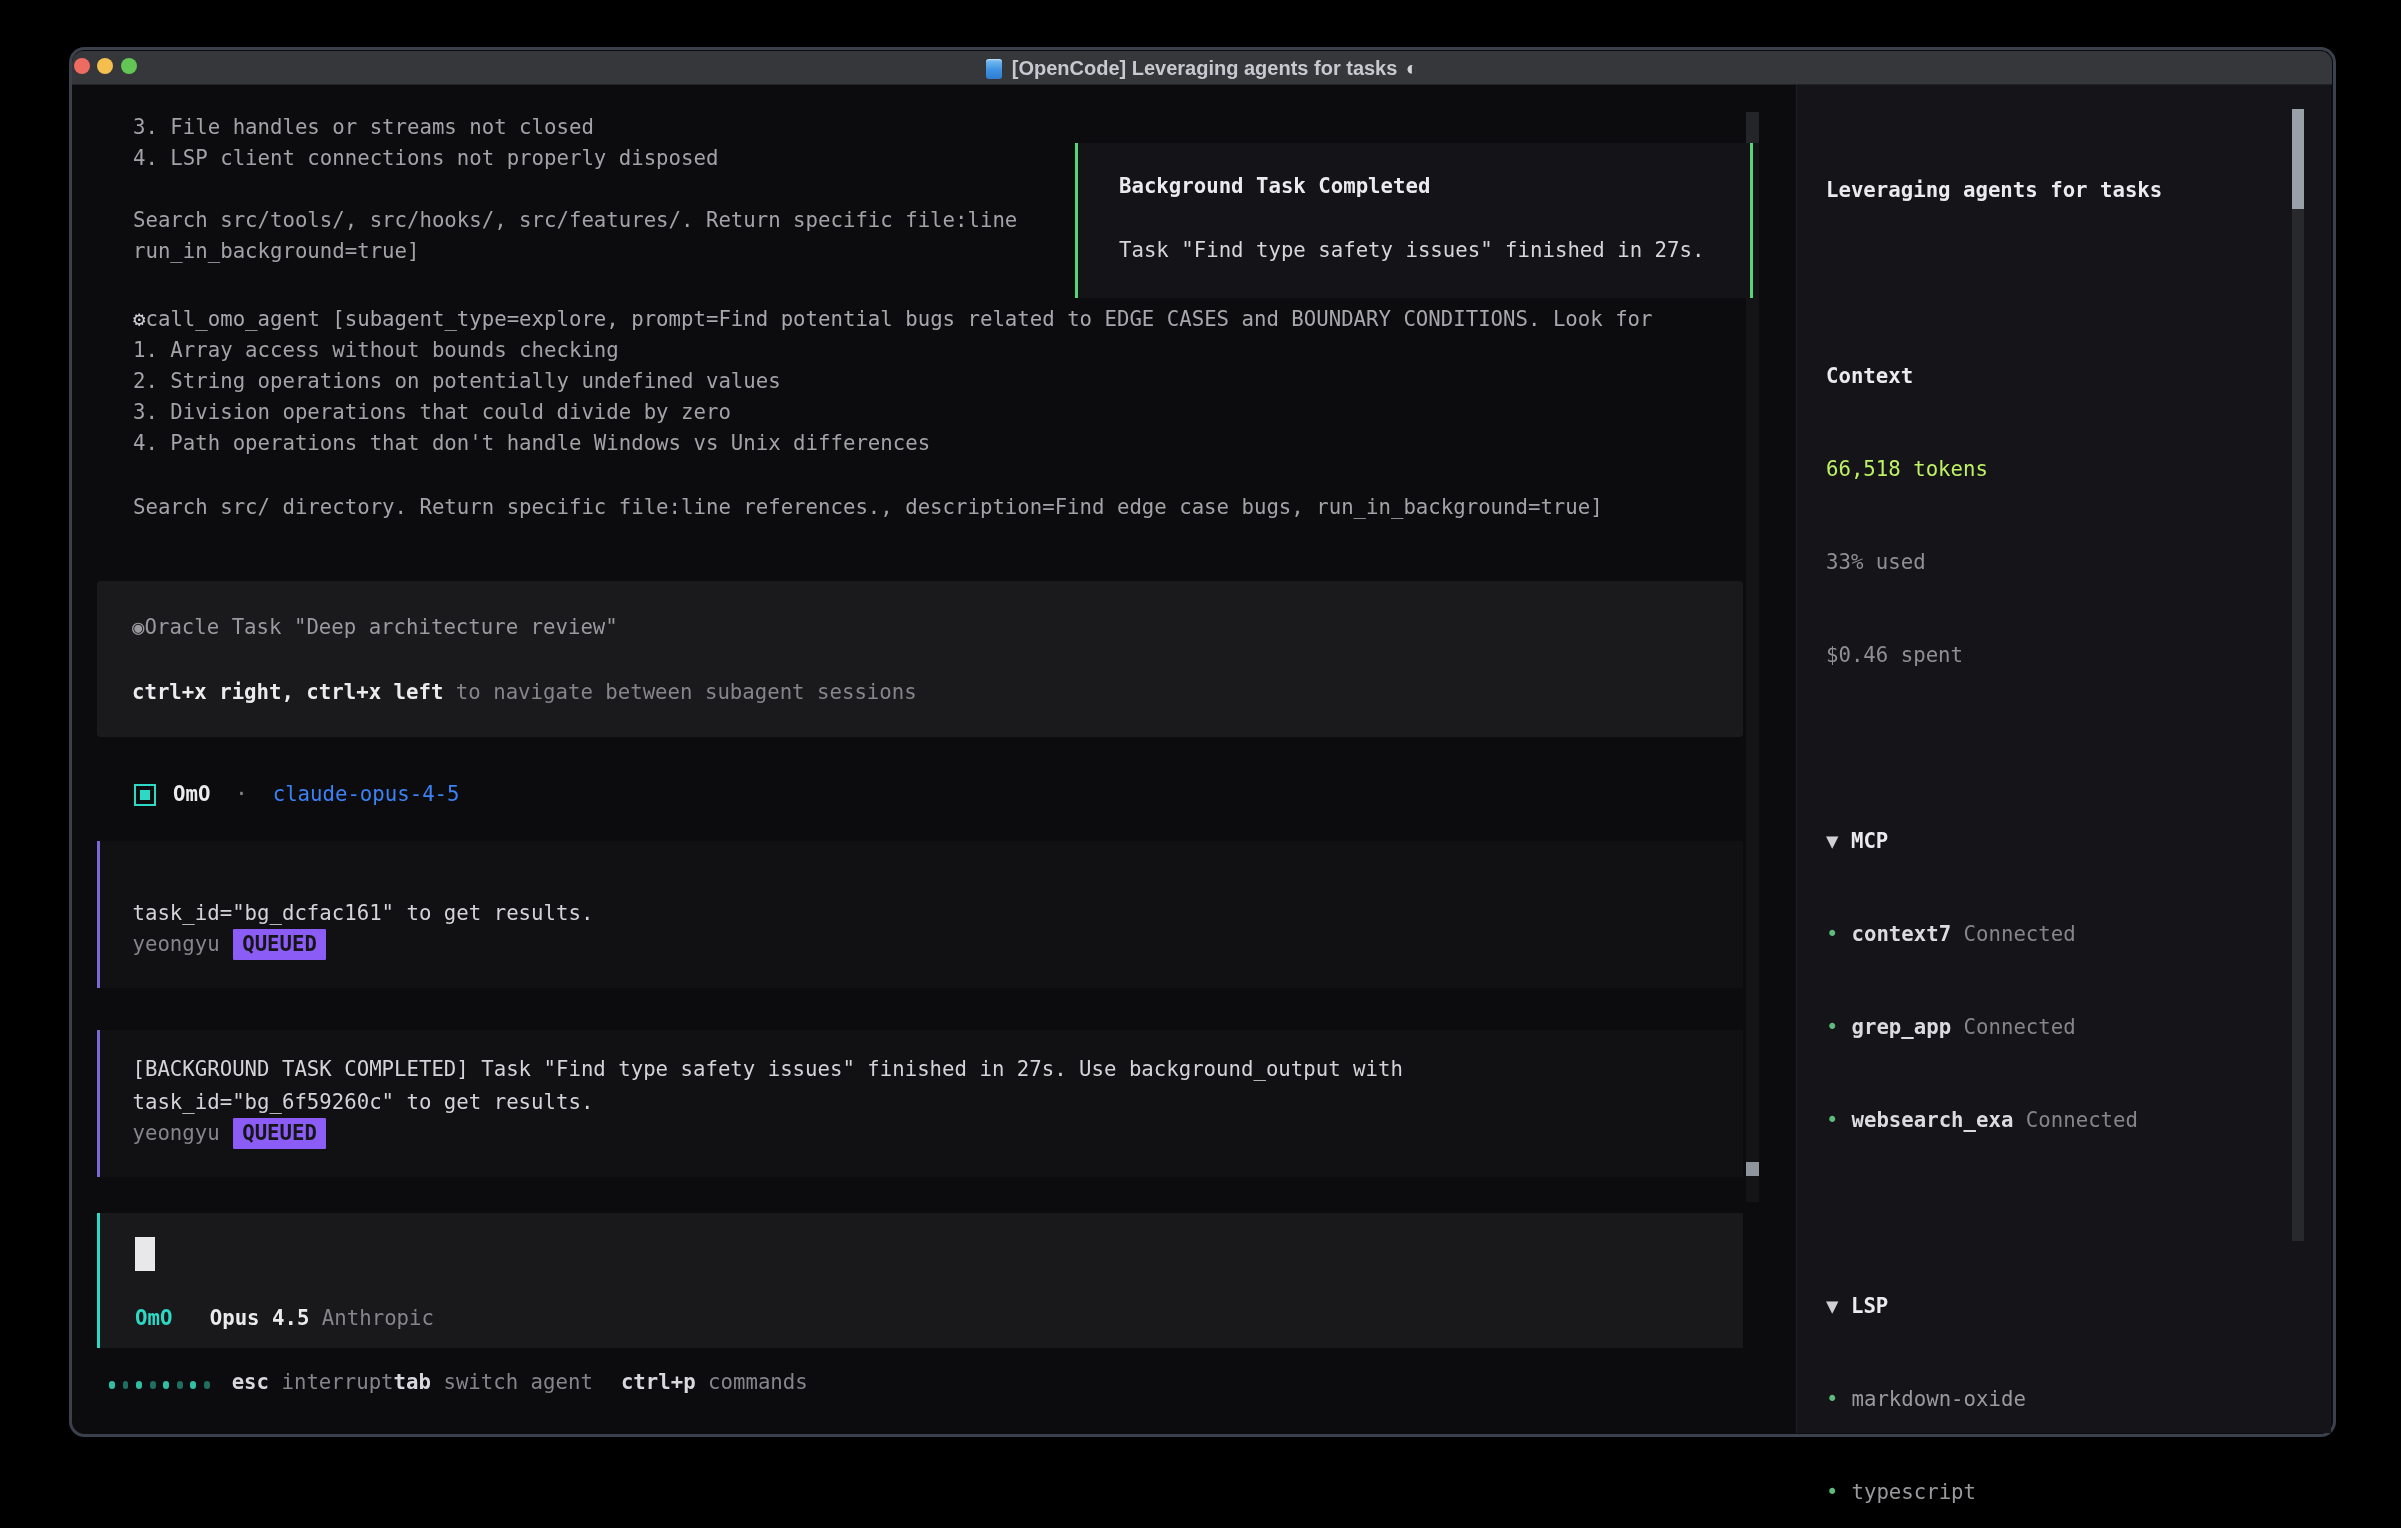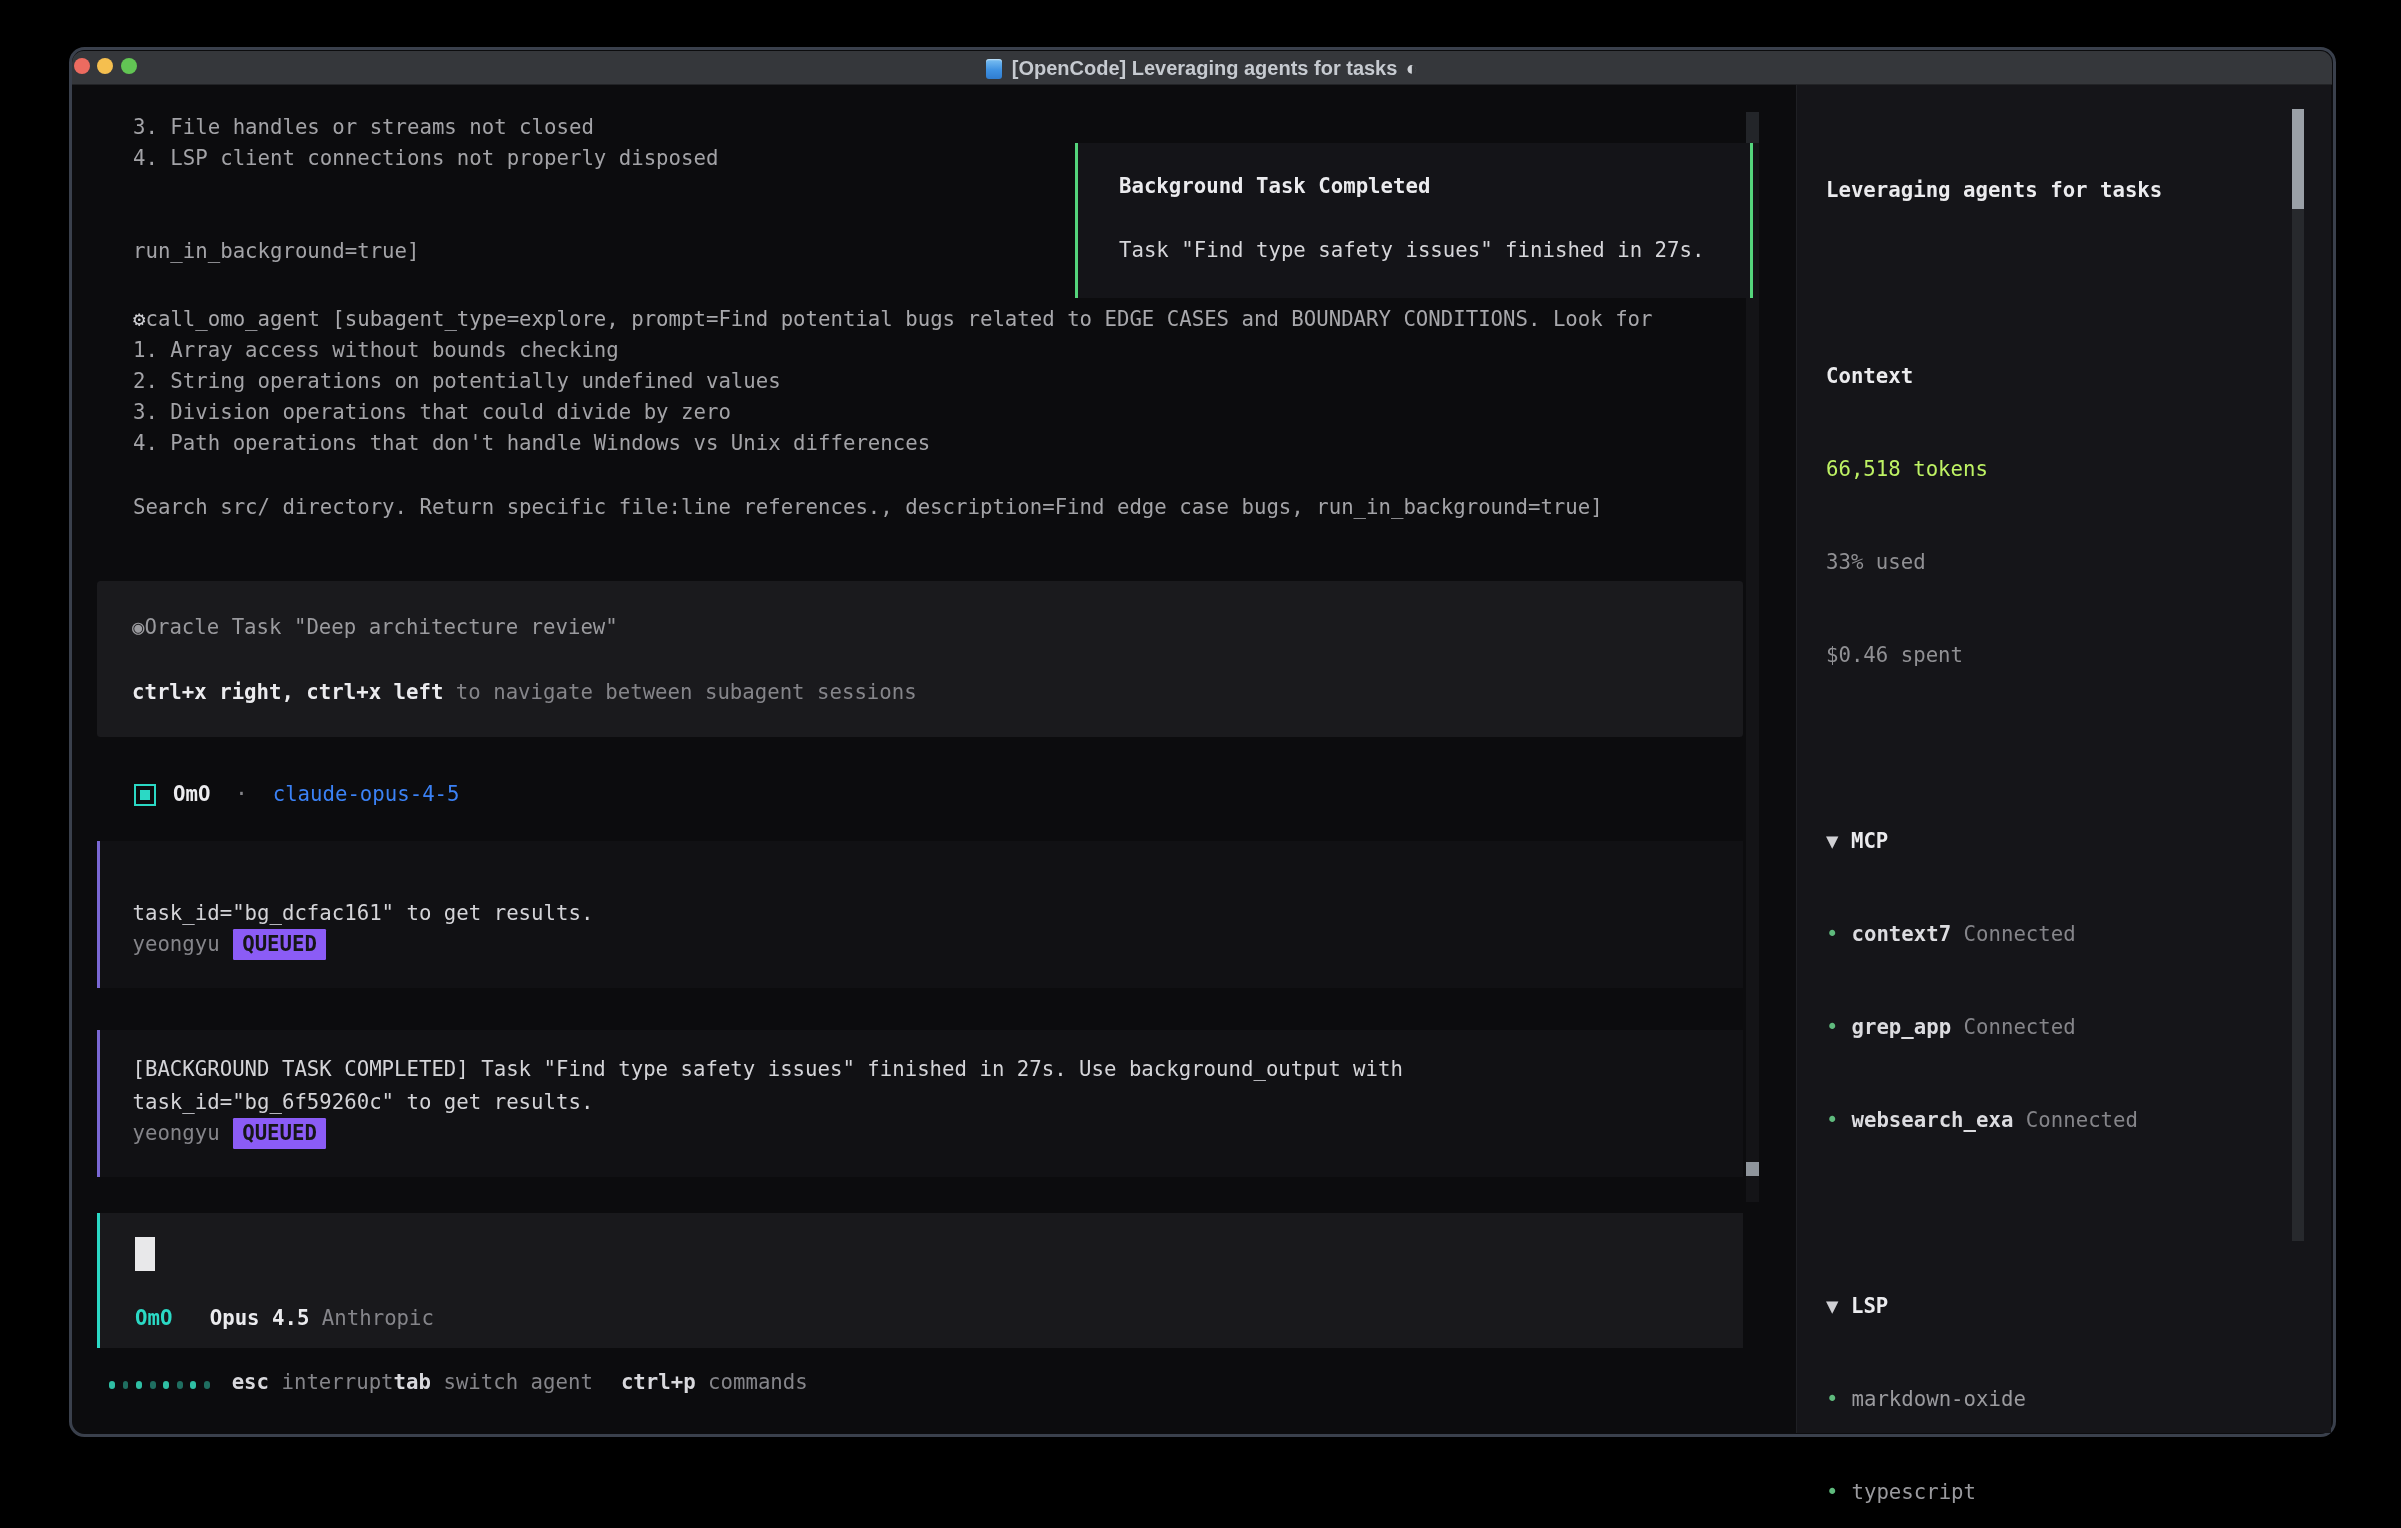--- a/index.html
+++ b/index.html
@@ -64,20 +64,21 @@
   <div class="title-wrap">
     <span class="doc-icon"></span><span>[OpenCode] Leveraging agents for tasks</span><span class="moon">◐</span>
   </div>
 
   <div class="scroll-track" style="left:1746px;top:112px;width:13px;height:1090px;"></div>
   <div style="position:absolute;left:1746px;top:112px;width:13px;height:31px;background:#232529;"></div>
   <div style="position:absolute;left:1746px;top:1162px;width:13px;height:14px;background:#8f959c;"></div>
 
   <div class="mline" style="left:133px;top:112px;">3. File handles or streams not closed</div>
   <div class="mline" style="left:133px;top:143px;">4. LSP client connections not properly disposed</div>
+  <div class="mline" style="left:133px;top:205px;">Search src/tools/, src/hooks/, src/features/. Return specific file:line</div>
   <div class="mline" style="left:133px;top:236px;">run_in_background=true]</div>
 
   <div class="mline" style="left:133px;top:304px;color:#cfcfd3;"><span>⚙</span><span style="color:#a8a8ac;">call_omo_agent [subagent_type=explore, prompt=Find potential bugs related to EDGE CASES and BOUNDARY CONDITIONS. Look for</span></div>
   <div class="mline" style="left:133px;top:335px;">1. Array access without bounds checking</div>
   <div class="mline" style="left:133px;top:366px;">2. String operations on potentially undefined values</div>
   <div class="mline" style="left:133px;top:397px;">3. Division operations that could divide by zero</div>
   <div class="mline" style="left:133px;top:428px;">4. Path operations that don't handle Windows vs Unix differences</div>
   <div class="mline" style="left:133px;top:492px;">Search src/ directory. Return specific file:line references., description=Find edge case bugs, run_in_background=true]</div>
 
   <div class="box notif">

